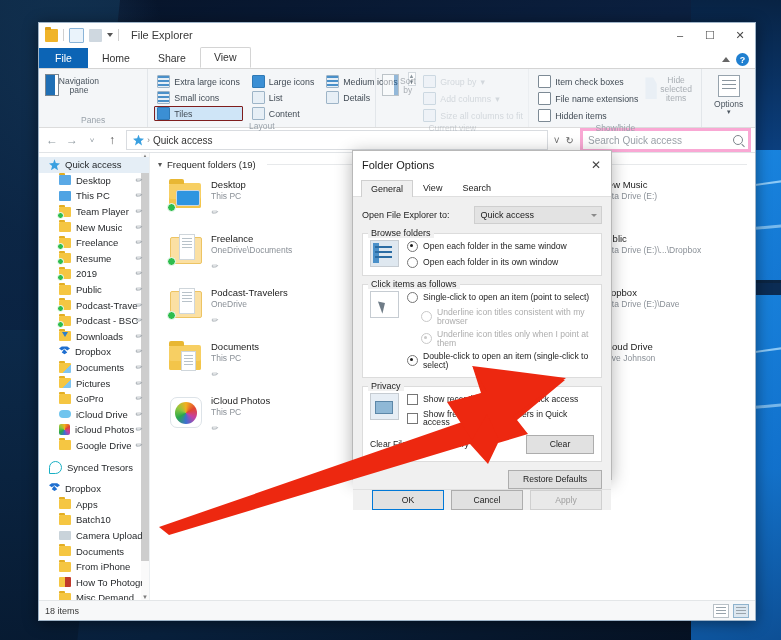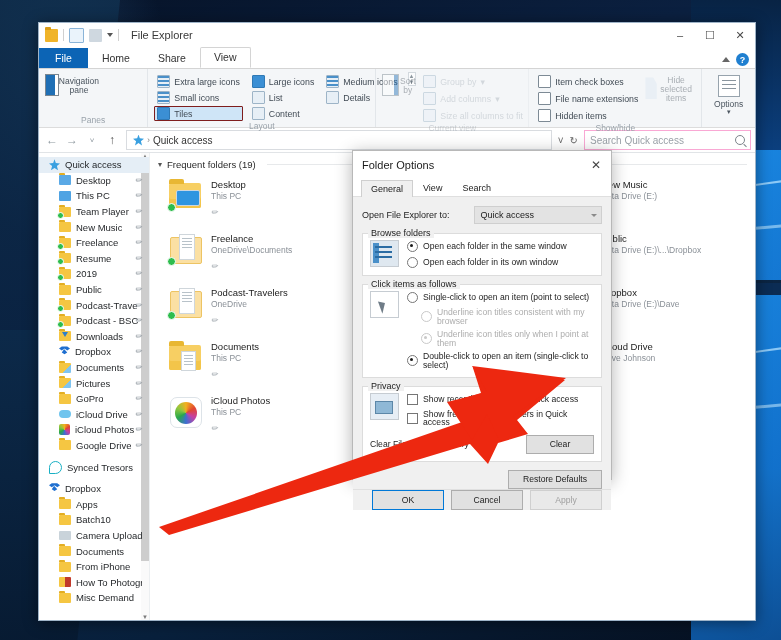--- a/index.html
+++ b/index.html
@@ -99,21 +99,21 @@
     display:flex;align-items:center;padding:0 4px;gap:2px;flex:0 0 auto;}
   .navarrow{width:18px;height:18px;display:flex;align-items:center;justify-content:center;
     color:#8e989f;font-size:12px;}
   .navarrow.on{color:#555;}
   .crumbs{flex:1;height:18px;border:1px solid #d9dce0;background:#fff;display:flex;align-items:center;
     gap:3px;padding:0 6px;font-size:10px;color:#333;margin-left:3px;}
   .pin-blue{width:11px;height:11px;background:#3aa0e0;
     clip-path:polygon(50% 0,62% 34%,100% 38%,72% 62%,82% 100%,50% 78%,18% 100%,28% 62%,0 38%,38% 34%);}
   .crumb-sep{color:#888;font-size:9px;}
   .addr-tools{display:flex;align-items:center;gap:6px;padding:0 4px;color:#666;font-size:10px;}
-  .searchbox{width:155px;height:18px;border:1px solid #f9a8d4;display:flex;align-items:center;
+  .searchbox{width:155px;height:18px;border:3px solid #f9a8d4;display:flex;align-items:center;
     justify-content:space-between;padding:0 5px;font-size:10px;color:#9aa1a8;}
   .mag{width:8px;height:8px;border:1.2px solid #7d848b;border-radius:50%;position:relative;}
   .mag:after{content:"";position:absolute;right:-3px;bottom:-2px;width:4px;height:1.2px;background:#7d848b;transform:rotate(45deg);}
 
   
   .wbody{flex:1;display:flex;min-height:0;background:#fff;}
   .navpane{width:110px;background:#fff;border-right:1px solid #eceff1;overflow:hidden;position:relative;
     font-size:9.5px;color:#26292c;padding-top:4px;}
   .nv{display:flex;align-items:center;gap:5px;height:15.6px;padding-left:10px;position:relative;white-space:nowrap;}
   .nv.sel{background:#e5eef6;padding-left:10px;}
@@ -701,20 +701,27 @@
             <span class="tile-ico"></span>
             <div class="tile-txt">
               <div class="tile-name"></div>
               <div class="tile-sub"></div>
             </div>
           </div>
         </div>
     </div>
   </div>
 
+  <div class="statusbar">
+    <span>18 items</span>
+    <span class="viewbtns">
+      <span class="vbtn"></span>
+      <span class="vbtn on"></span>
+    </span>
+  </div>
 </div>
 
 <div id="dialog">
   <div class="dlg-title">
     <span>Folder Options</span>
     <span class="dlg-close">✕</span>
   </div>
 
   <div class="dlg-tabs">
     <div class="dtab active">General</div>

